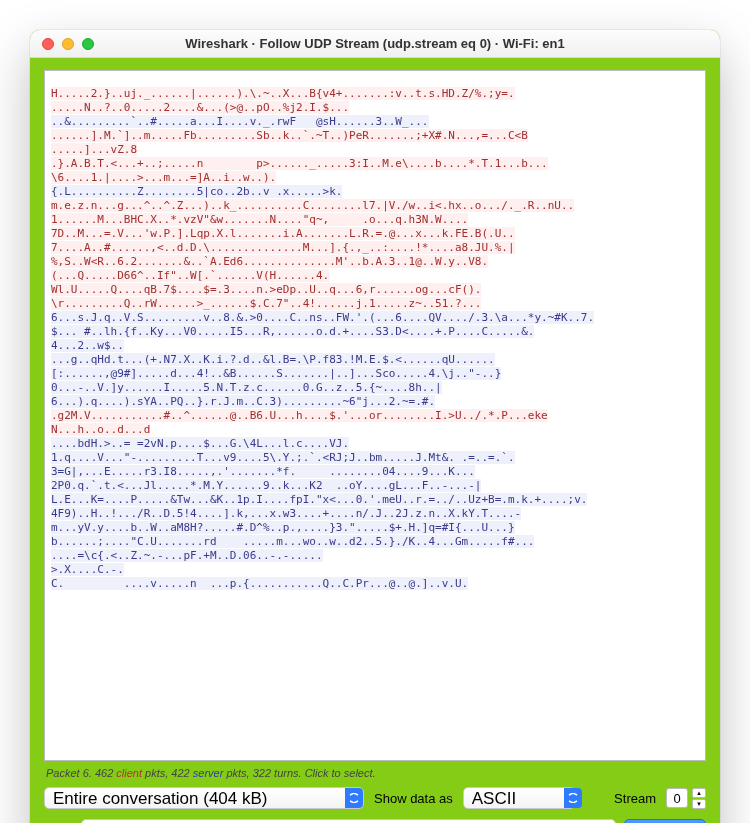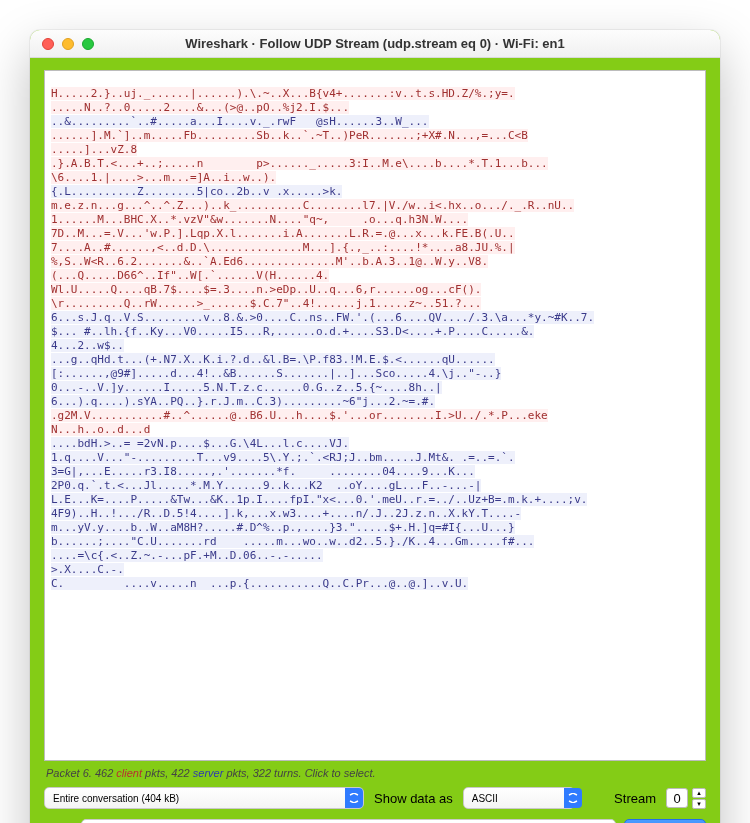--- a/index.html
+++ b/index.html
@@ -73,21 +73,21 @@
   .row {
     display: flex;
     align-items: center;
     gap: 10px;
     font-size: 13px;
     margin-bottom: 10px;
   }
   .mac-select {
     -webkit-appearance: none; appearance: none;
     height: 22px;
-    font-size: 10px;
+    font-size: 17px;
     padding: 1px 24px 1px 8px;
     border: 1px solid #c9c9c9;
     border-radius: 5px;
     background: linear-gradient(#fff,#f4f4f4);
     position: relative;
   }
   .select-wrap {
     position: relative;
     display: inline-block;
   }

